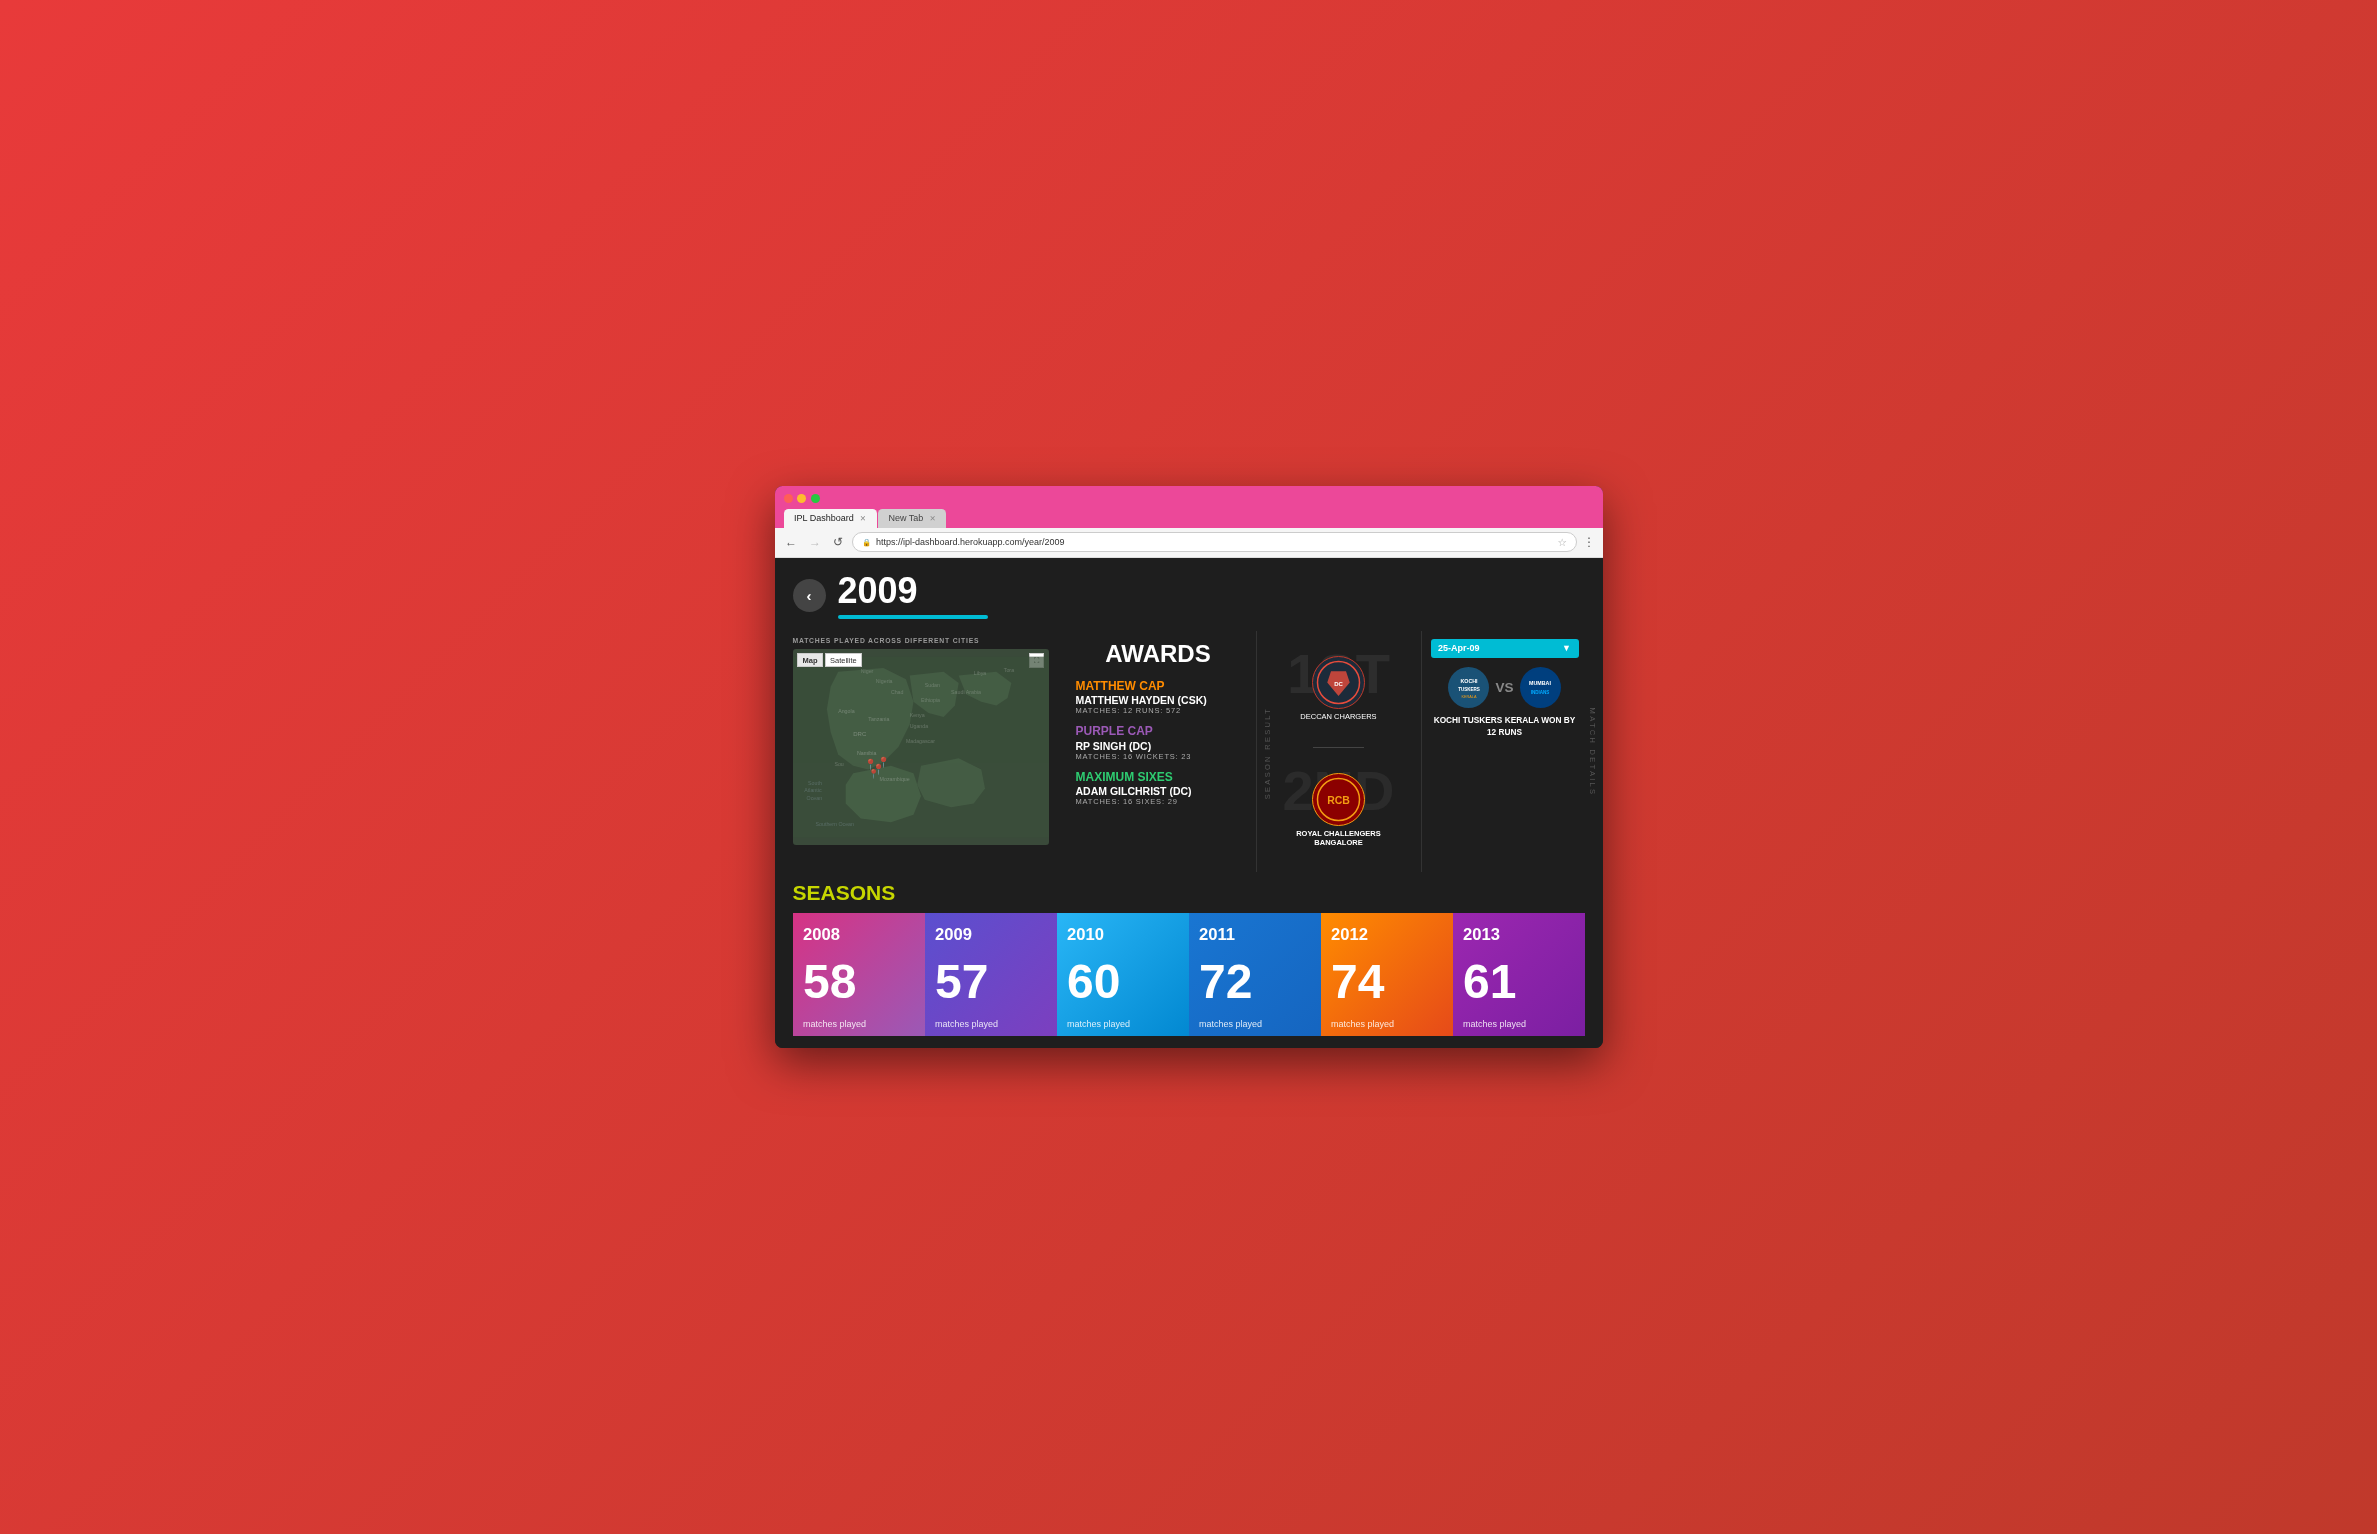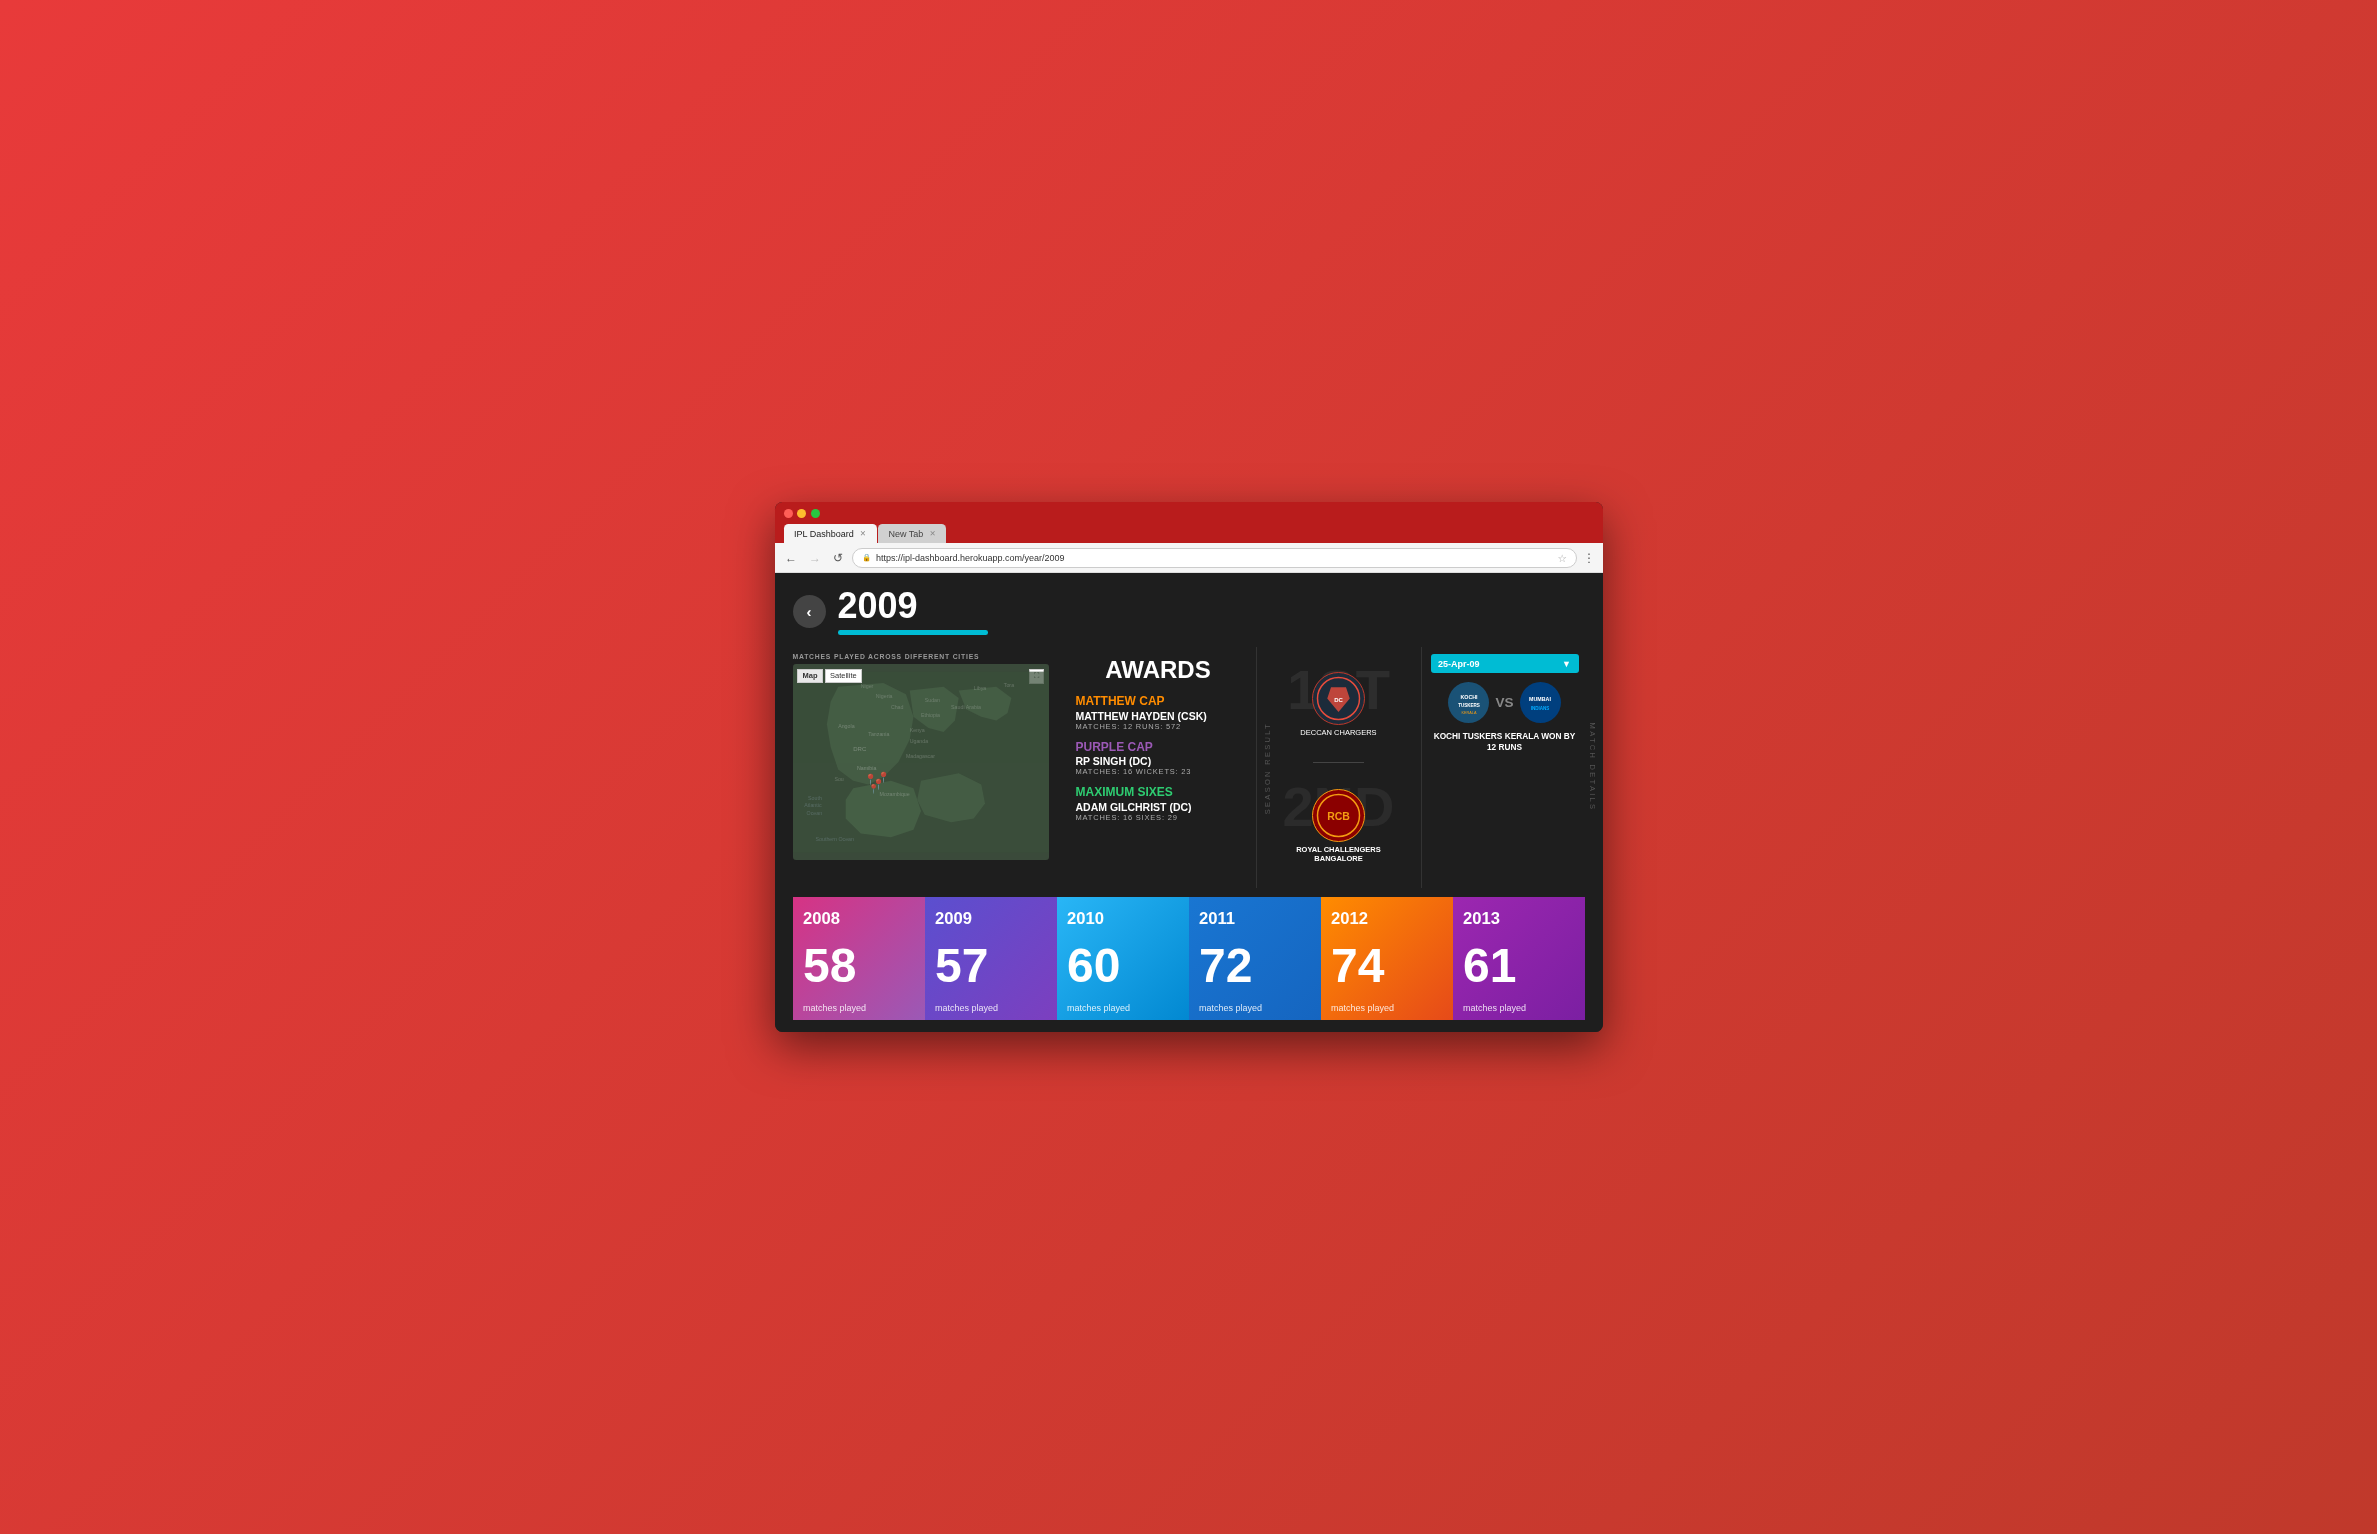--- a/index.html
+++ b/index.html
@@ -13,21 +13,21 @@
       padding: 30px;
     }
     .browser-window {
       width: 828px;
       border-radius: 7.5px;
       overflow: hidden;
       box-shadow: 0 15px 45px rgba(0,0,0,0.5);
       background: #2b2b2b;
     }
     .browser-chrome {
-      background: #b91c1c;
+      background: #ec4899;
       padding: 7.5px 9px 0;
     }
     .browser-traffic-lights {
       display: flex;
       gap: 4.5px;
       margin-bottom: 6px;
     }
     .traffic-light {
       width: 9px;
       height: 9px;
@@ -528,20 +528,21 @@
               </div>
             </div>
           </div>
           <div class="match-result">KOCHI TUSKERS KERALA WON BY<br>12 RUNS</div>
         </div>
       </div>
 
     </div>
 
     <div class="seasons-section">
+      <div class="seasons-title">SEASONS</div>
       <div class="seasons-grid">
 
       <div class="season-card s2008">
     <div class="season-year">2008</div>
     <div class="season-count">58</div>
     <div class="season-label">matches played</div>
   </div>
           <div class="season-card s2009">
     <div class="season-year">2009</div>
     <div class="season-count">57</div>

